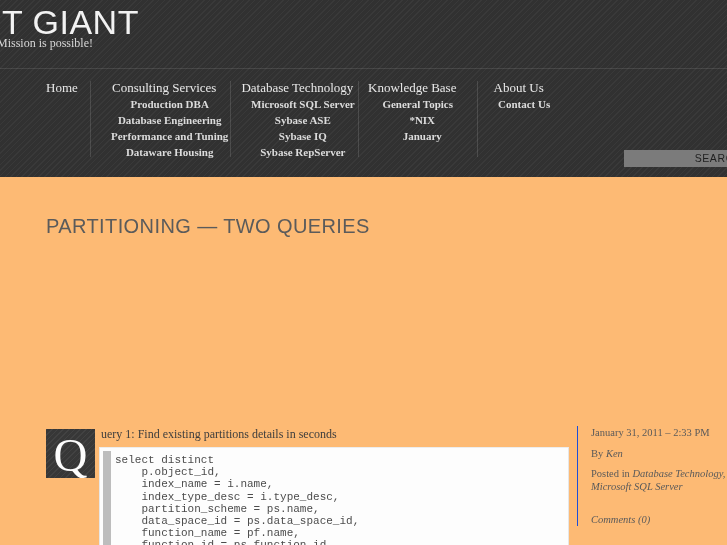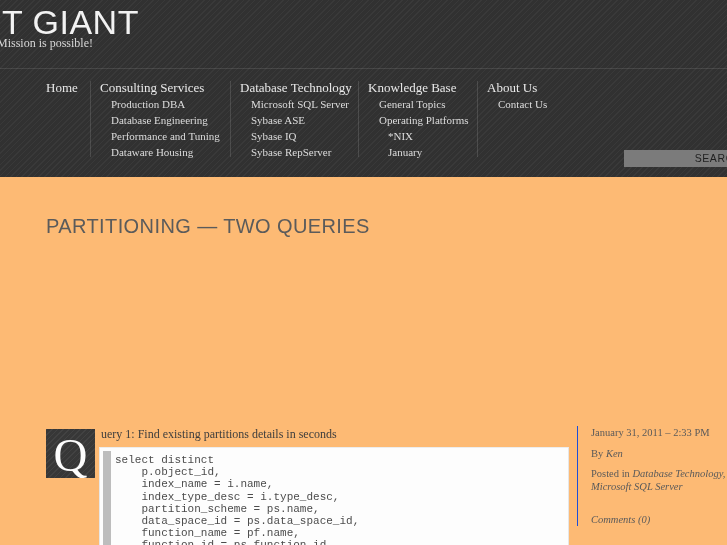--- a/index.html
+++ b/index.html
@@ -76,20 +76,21 @@
   #main-nav {
     position: absolute;
     left: 0;
     top: 69px;
     width: 727px;
     height: 108px;
   }
   .nav-col {
     position: absolute;
     top: 10px;
+    text-align: center;
   }
   .nav-col.has-rule::before {
     content: "";
     position: absolute;
     left: -10px;
     top: 2px;
     width: 1px;
     height: 76px;
     background: rgba(255,255,255,0.13);
   }
@@ -104,20 +105,21 @@
   }
   .nav-sub {
     display: block;
     font-family: "Liberation Serif", serif;
     font-size: 11px;
     color: #dcdcdc;
     line-height: 16px;
     padding-left: 11px;
     white-space: nowrap;
     text-decoration: none;
+    font-weight: bold;
   }
   .nav-sub.deep {
     padding-left: 20px;
   }
 
   #nav-col-0 { left: 46px; }
   #nav-col-1 { left: 100px; }
   #nav-col-2 { left: 240px; }
   #nav-col-3 { left: 368px; }
   #nav-col-4 { left: 487px; }
@@ -291,21 +293,20 @@
       <a class="nav-top">Database Technology</a>
       <a class="nav-sub">Microsoft SQL Server</a>
       <a class="nav-sub">Sybase ASE</a>
       <a class="nav-sub">Sybase IQ</a>
       <a class="nav-sub">Sybase RepServer</a>
     </div>
 
     <div class="nav-col has-rule" id="nav-col-3">
       <a class="nav-top">Knowledge Base</a>
       <a class="nav-sub">General Topics</a>
-      <a class="nav-sub">Operating Platforms</a>
       <a class="nav-sub deep">*NIX</a>
       <a class="nav-sub deep">January</a>
     </div>
 
     <div class="nav-col has-rule" id="nav-col-4">
       <a class="nav-top">About Us</a>
       <a class="nav-sub">Contact Us</a>
     </div>
 
   </nav>

